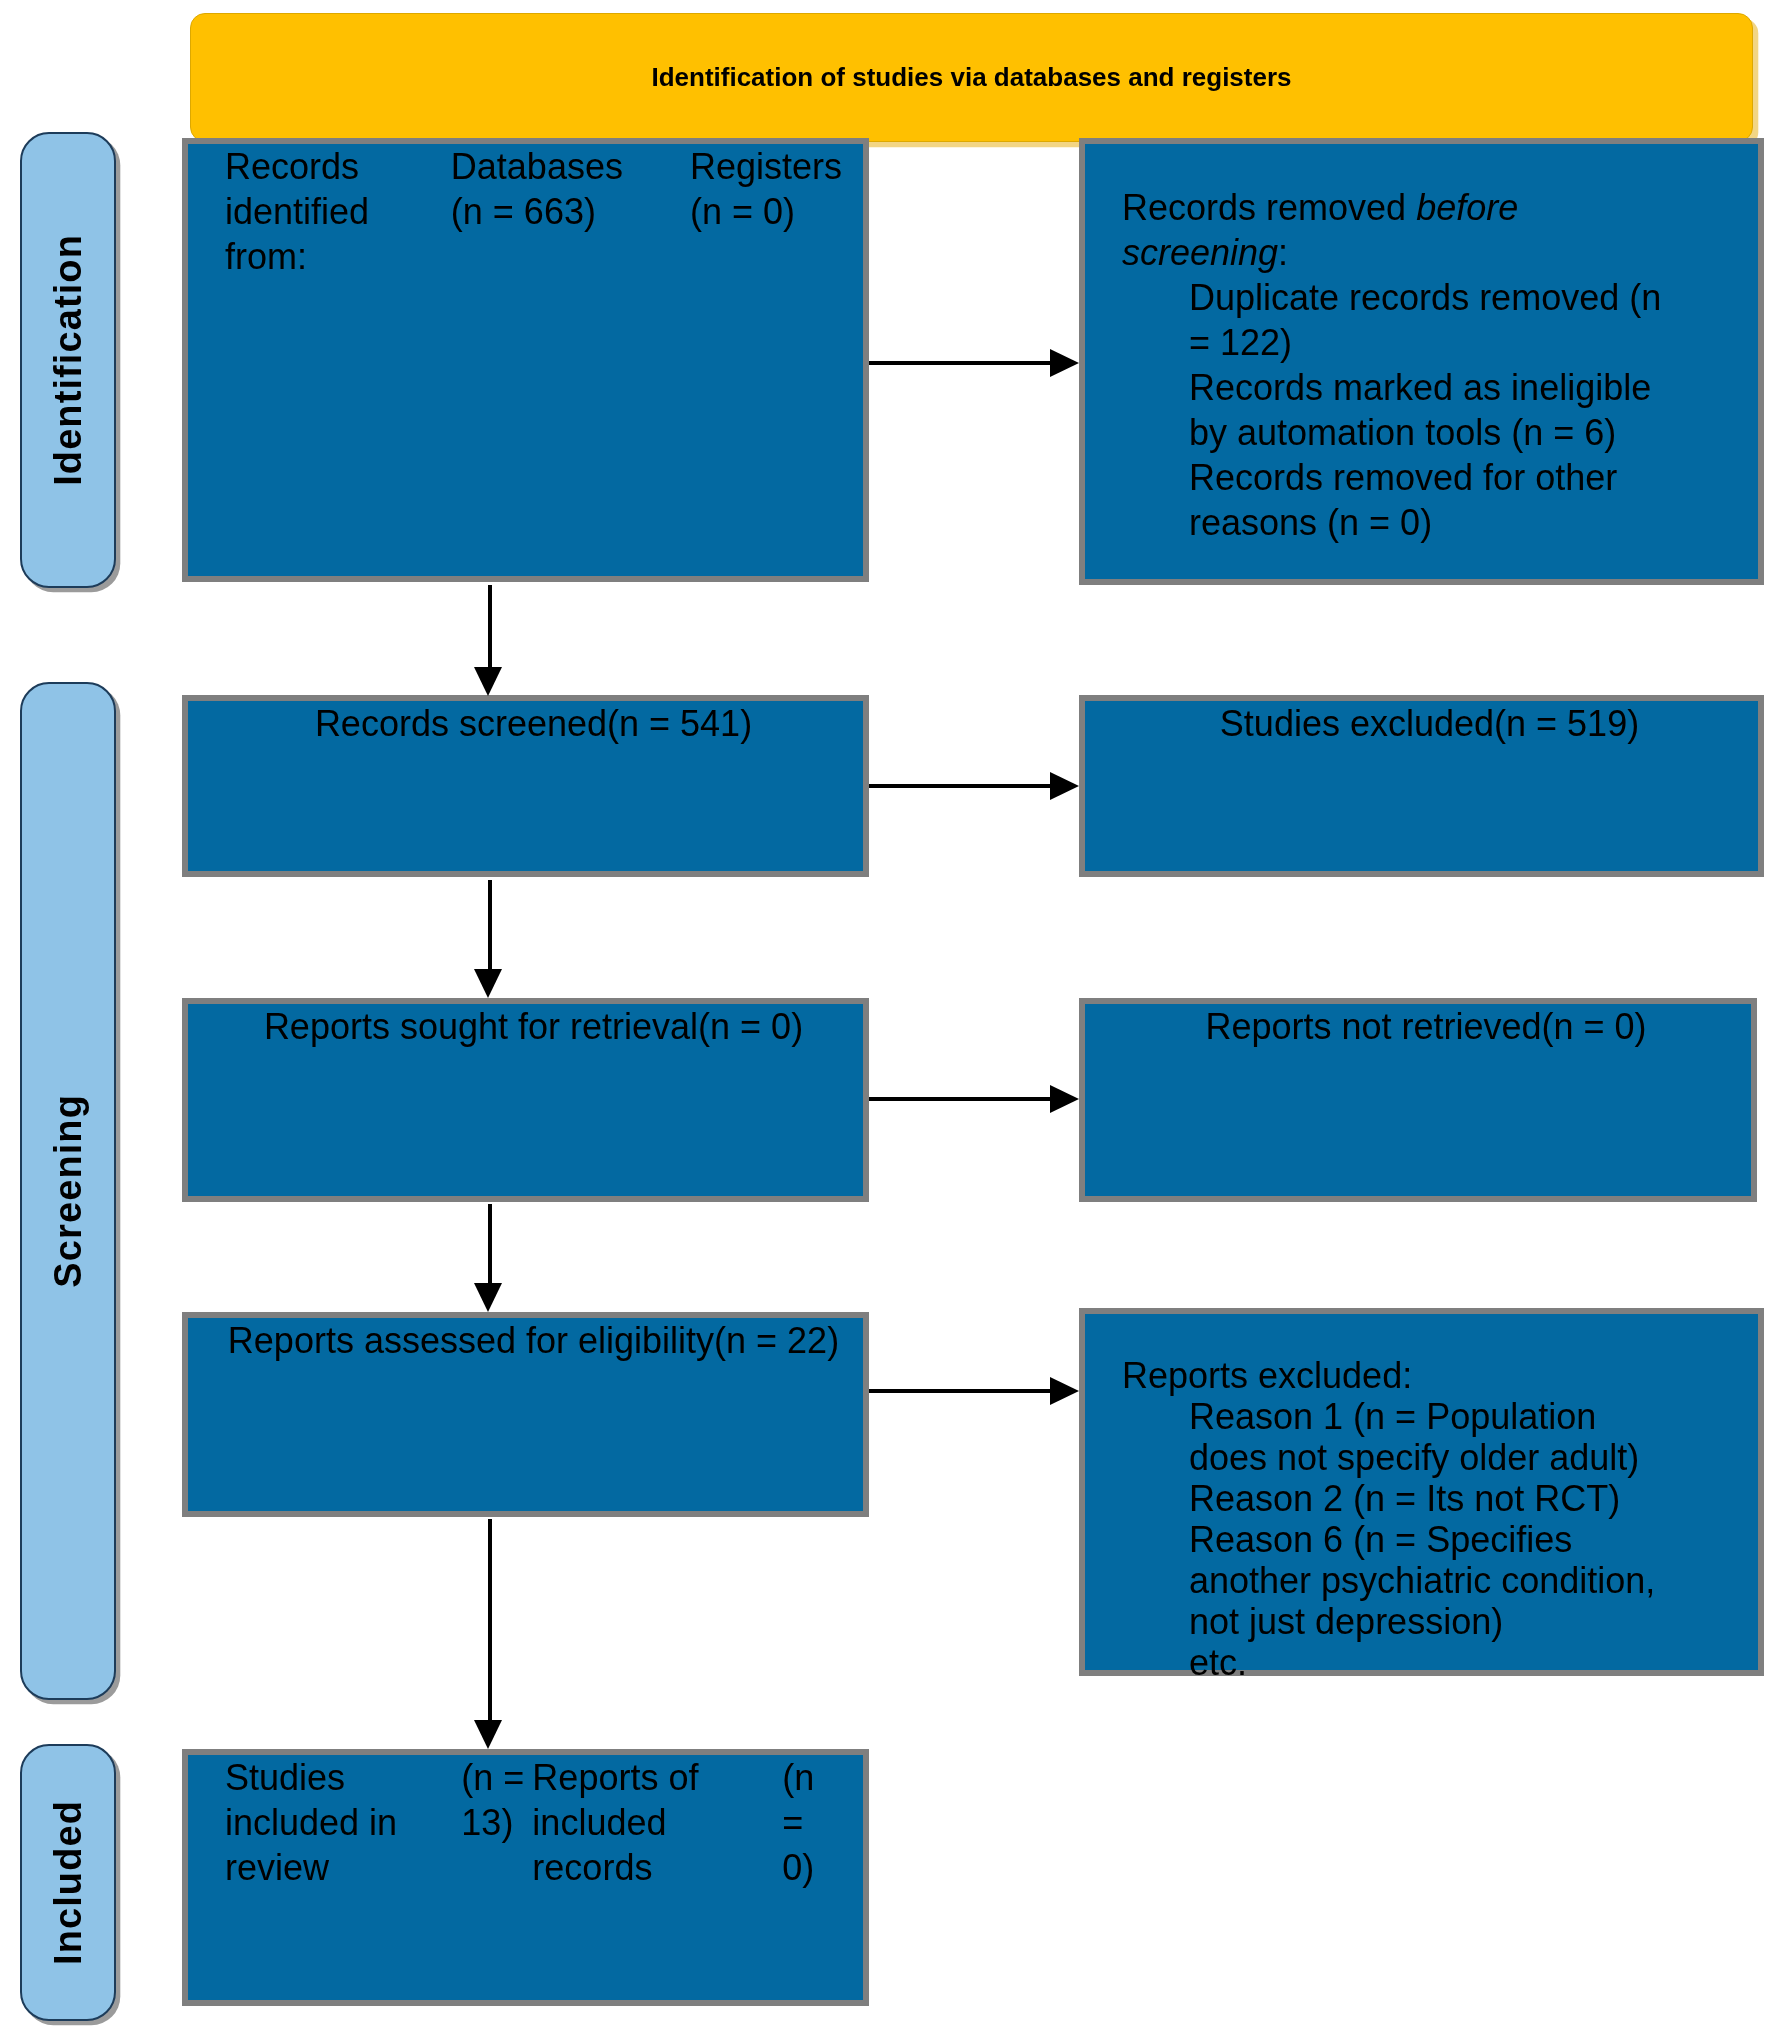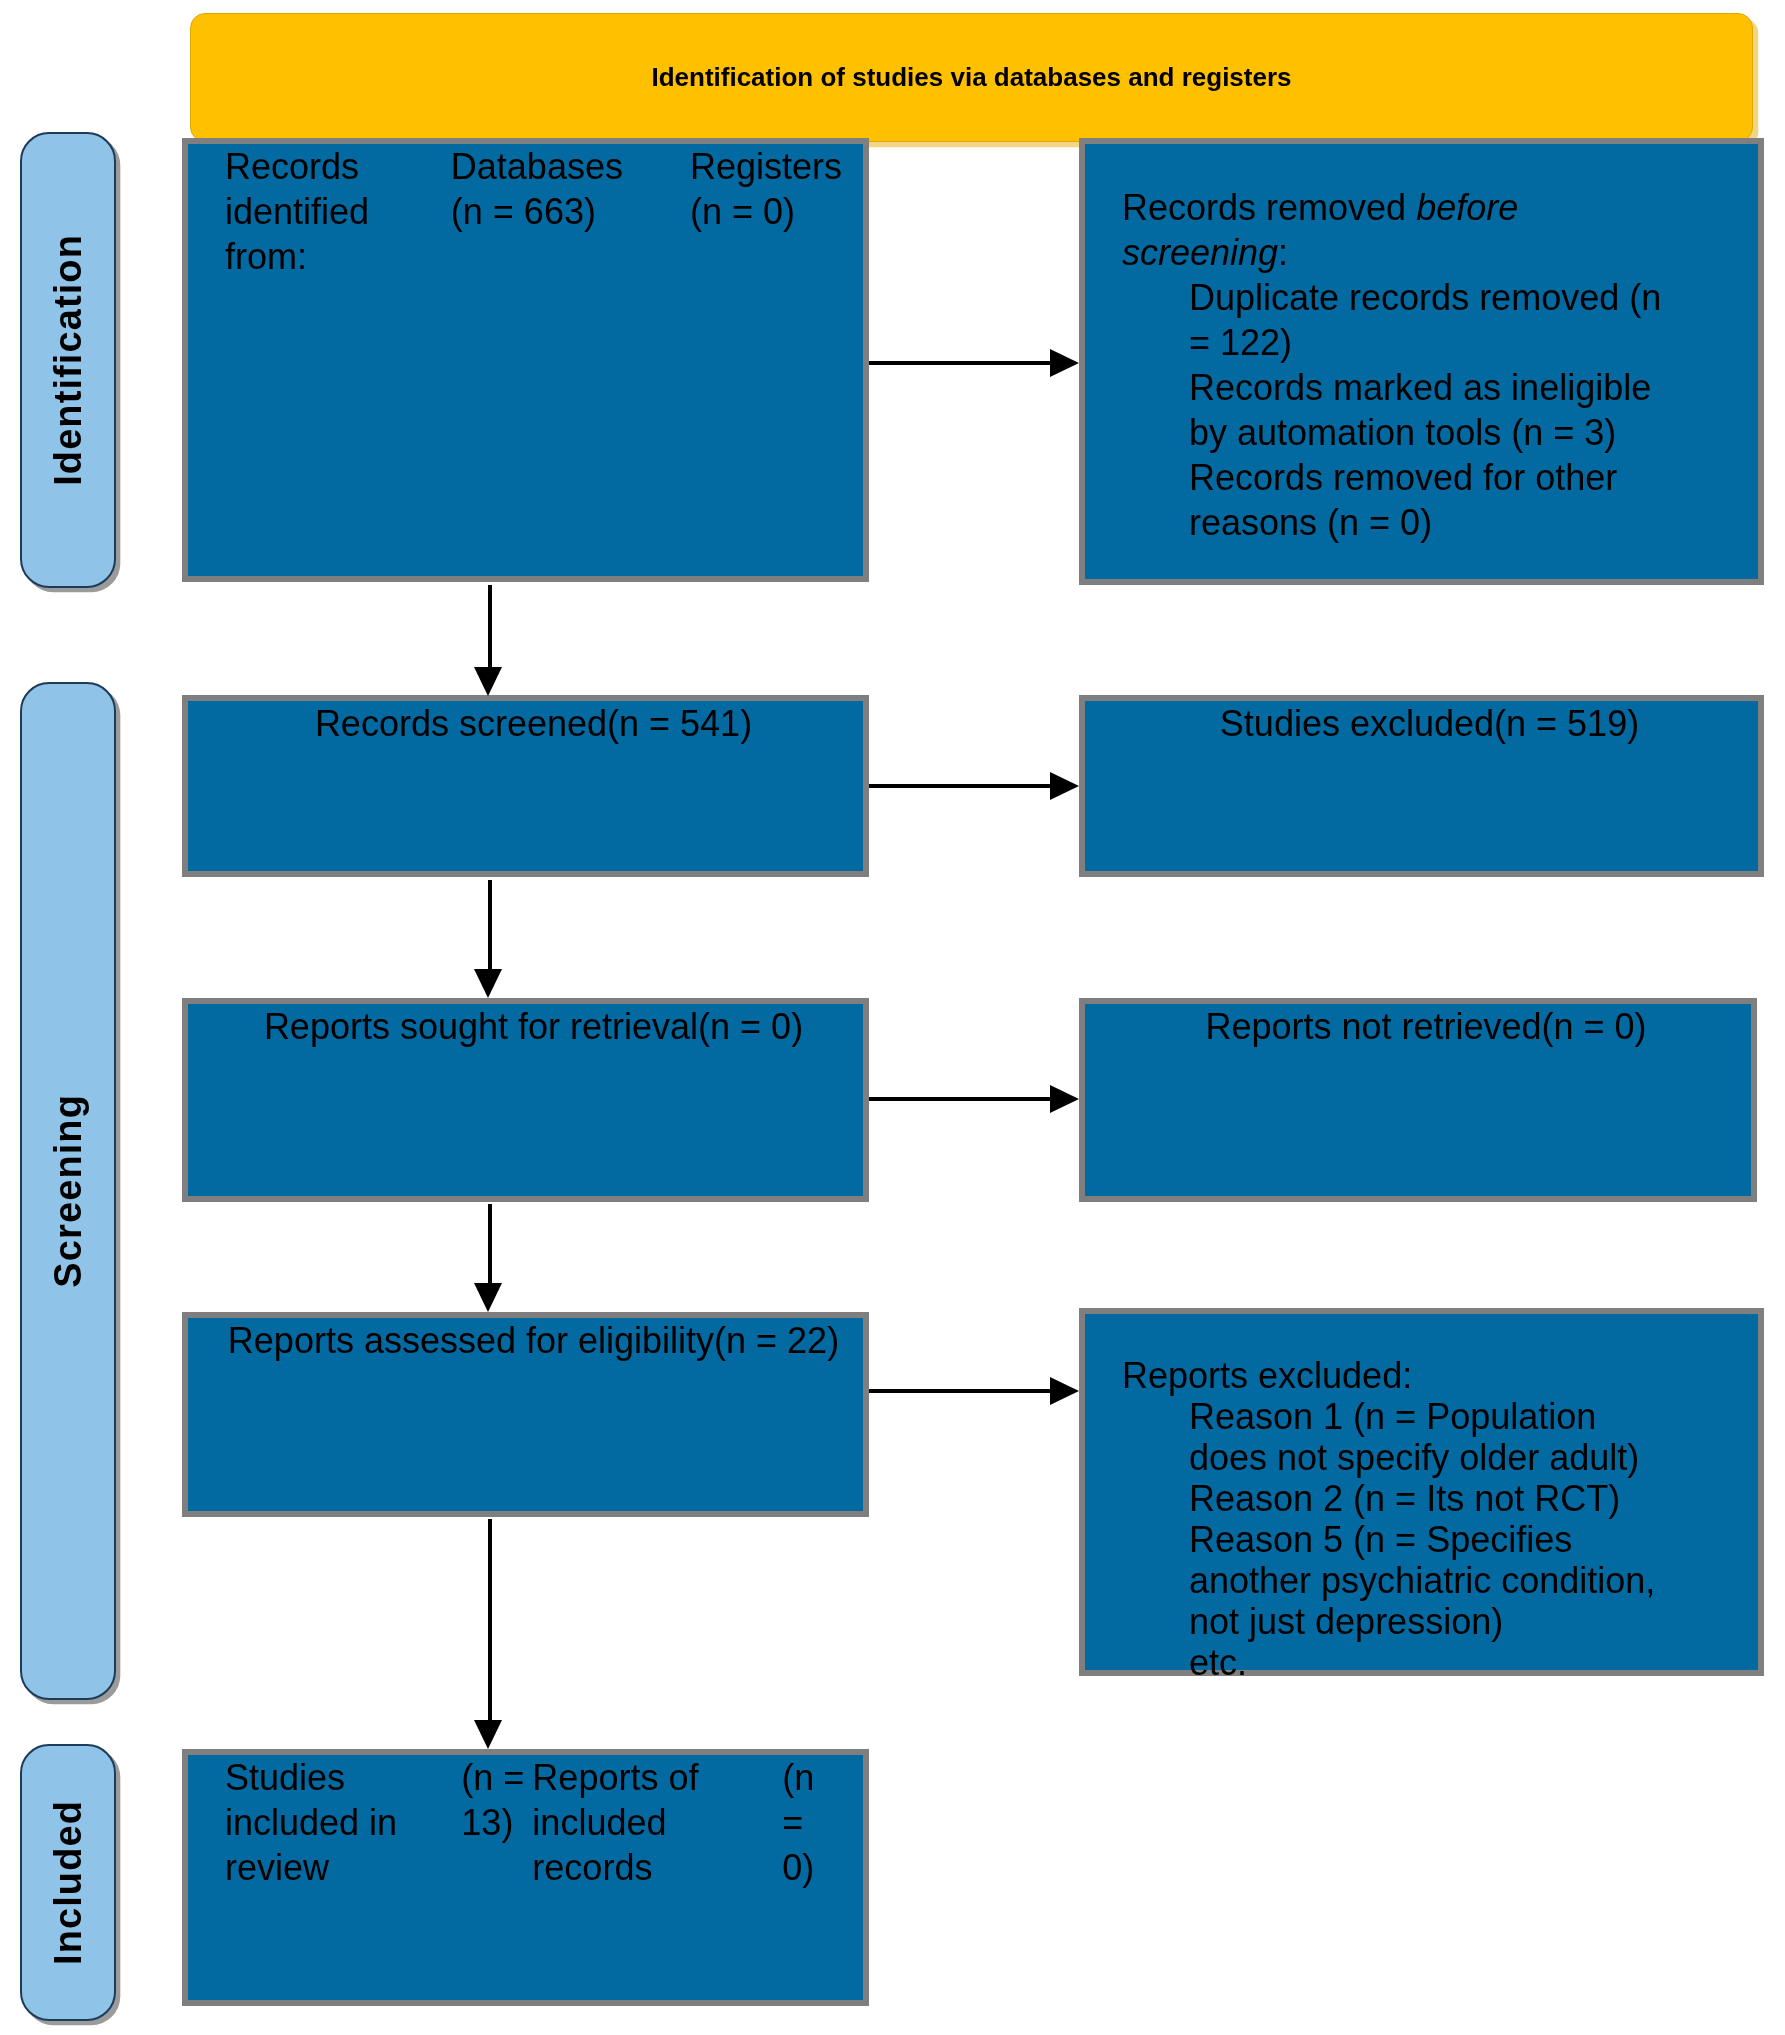--- a/index.html
+++ b/index.html
@@ -86,21 +86,21 @@
 
   <div class="box center box-records-identified">
     <div>Records identified from:</div>
     <div class="indent">Databases (n = 663)</div>
     <div class="indent">Registers (n = 0)</div>
   </div>
 
   <div class="box top box-records-removed">
     <div class="limit920"><span>Records removed </span><i>before screening</i><span>:</span></div>
     <div class="indent limit920">Duplicate records removed (n = 122)</div>
-    <div class="indent limit920">Records marked as ineligible by automation tools (n = 3)</div>
+    <div class="indent limit920">Records marked as ineligible by automation tools (n = 6)</div>
     <div class="indent limit920">Records removed for other reasons (n = 0)</div>
   </div>
 
   <div class="box center box-records-screened">
     <div>Records screened</div>
     <div>(n = 541)</div>
   </div>
   <div class="box center box-records-excluded">
     <div>Studies excluded</div>
     <div>(n = 519)</div>
@@ -116,21 +116,21 @@
   </div>
 
   <div class="box center box-reports-assessed">
     <div>Reports assessed for eligibility</div>
     <div>(n = 22)</div>
   </div>
   <div class="box top box-reports-excluded">
     <div>Reports excluded:</div>
     <div class="indent limit900">Reason 1 (n = Population does not specify older adult)</div>
     <div class="indent limit900">Reason 2 (n = Its not RCT)</div>
-    <div class="indent limit900">Reason 5 (n = Specifies another psychiatric condition, not just depression)</div>
+    <div class="indent limit900">Reason 6 (n = Specifies another psychiatric condition, not just depression)</div>
     <div class="indent limit900">etc.</div>
   </div>
 
   <div class="box center box-studies-included">
     <div>Studies included in review</div>
     <div>(n = 13)</div>
     <div>Reports of included records</div>
     <div>(n = 0)</div>
   </div>
 

